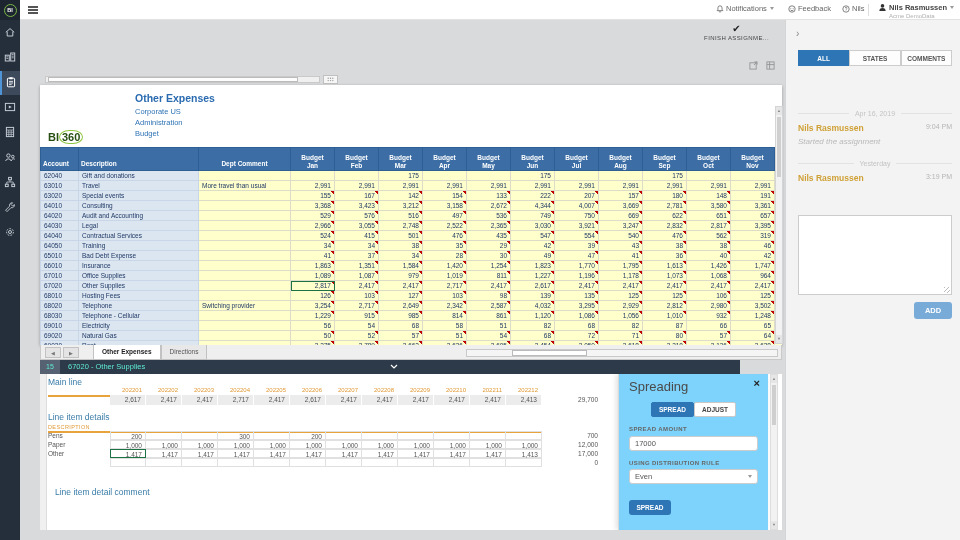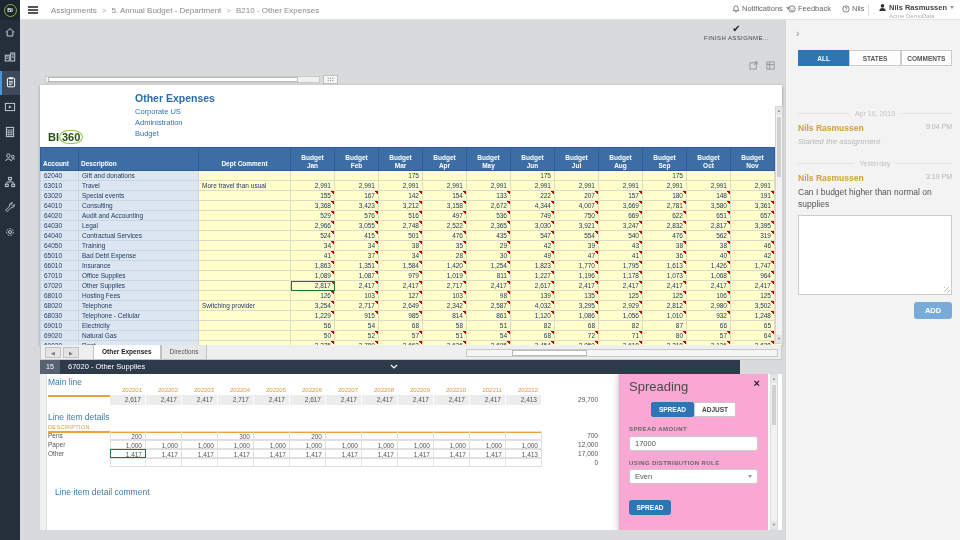--- a/index.html
+++ b/index.html
@@ -69,21 +69,21 @@
   
   .tabbar{position:absolute;left:20px;top:325px;width:742px;height:15px;background:#efefef;border:1px solid #c9c9c9;border-top:none}
   .navbox{position:absolute;top:2px;width:16px;height:11px;background:#e4e4e4;border:1px solid #c2c2c2;color:#777;font-size:5px;text-align:center;line-height:10px;cursor:pointer}
   .stabs{position:absolute;left:52px;top:0;height:15px;display:flex}
   .stab{height:15px;padding:0 8px;font-size:6.5px;line-height:14px;color:#555;background:#e8e8e8;border:1px solid #c2c2c2;border-top:none;cursor:pointer}
   .stab.on{background:#fff;font-weight:bold;color:#222}
   .hscroll-bot{position:absolute;left:425px;top:4px;width:312px;height:8px;background:#f5f5f5;border:1px solid #c9c9c9}
   .hscroll-bot .thumb{position:absolute;left:45px;top:0;bottom:0;width:75px;background:#fff;border:1px solid #bbb}
 
   
-  .rowbar{position:absolute;left:20px;top:340px;width:700px;height:14px;background:#2c3a49;color:#ffffff}
+  .rowbar{position:absolute;left:20px;top:340px;width:700px;height:14px;background:#2c3a49;color:#5eead4}
   .rownum{position:absolute;left:0;top:0;width:20px;height:14px;background:#566171;font-size:7px;text-align:center;line-height:14px}
   .rowtitle{position:absolute;left:28px;top:0;font-size:7.5px;line-height:14px}
   .rowchev{position:absolute;left:50%;top:4px;cursor:pointer}
 
   
   .detail{position:absolute;left:20px;top:354px;width:742px;height:156px;background:#fff;overflow:hidden}
   .gutter{position:absolute;left:0;top:0;width:7px;height:100%;background:#f0f0f0;border-right:1px solid #ddd}
   .sec-label{position:absolute;font-size:8.5px;color:#3a7ca8}
   .blgrid{display:grid;grid-template-columns:62px repeat(12,36px) 58px;position:absolute;left:8px}
   .mlh{font-size:6px;color:#e09a36;text-align:right;padding-right:4px;border-bottom:2px solid #e8a33d;line-height:9px}
@@ -92,21 +92,21 @@
   .mlt{font-size:6.5px;color:#555;text-align:right;padding-right:2px;line-height:10px}
   .deschdr{font-size:5.5px;color:#e09a36;letter-spacing:.4px;border-bottom:2px solid #e8a33d;line-height:8px}
   .liLabel{font-size:6.5px;color:#555;line-height:9px;padding-right:2px}
   .liCell{font-size:6.5px;color:#555;text-align:right;padding-right:3px;line-height:9px;border:1px solid #e0e0e0;border-left:none;height:9px}
   .liCell.fb{border-left:1px solid #e0e0e0}
   .liTot{font-size:6.5px;color:#555;text-align:right;padding-right:2px;line-height:9px}
   .lisel{outline:1.6px solid #1e7145;outline-offset:-1.2px}
   .cmt-input{position:absolute;left:15px;top:128px;width:300px;height:15px;border:1px solid #ccc;border-radius:8px;font-size:7px;color:#999;padding:0 6px;font-family:"Liberation Sans",sans-serif}
 
   
-  .spread{position:absolute;left:578px;top:0;width:150px;height:156px;background:#f9a8d4;border-left:1px solid #d8d8d8;box-shadow:-2px 0 5px rgba(0,0,0,.12)}
+  .spread{position:absolute;left:578px;top:0;width:150px;height:156px;background:#7dd3fc;border-left:1px solid #d8d8d8;box-shadow:-2px 0 5px rgba(0,0,0,.12)}
   .sp-title{position:absolute;left:10px;top:5px;font-size:13px;color:#4a4a4a}
   .sp-close{position:absolute;right:8px;top:3px;font-size:11px;font-weight:bold;color:#222;cursor:pointer}
   .sp-tabs{position:absolute;left:0;right:0;top:28px;display:flex;justify-content:center}
   .sp-tab{font-size:6.5px;font-weight:bold;padding:3px 7px;border:1px solid #c9c9c9;background:#fff;color:#444;cursor:pointer;border-radius:2px}
   .sp-tab.on{background:#2e75b6;border-color:#2e75b6;color:#fff}
   .sp-label{position:absolute;left:10px;font-size:6px;font-weight:bold;letter-spacing:.4px;color:#666}
   .sp-input{position:absolute;left:10px;right:10px;height:15px;border:1px solid #ccc;border-radius:3px;font-size:7.5px;color:#555;padding:0 5px;font-family:"Liberation Sans",sans-serif}
   .sp-select{position:absolute;left:10px;right:10px;height:15px;border:1px solid #ccc;border-radius:3px;font-size:7.5px;color:#555;line-height:14px;padding:0 5px;background:#fff;cursor:pointer}
   .sp-select .caret{float:right;margin-top:5px}
   .sp-btn{position:absolute;left:10px;top:126px;width:42px;height:15px;background:#2e75b6;border-radius:3px;color:#fff;font-size:6.5px;font-weight:bold;text-align:center;line-height:15px;cursor:pointer}
@@ -210,22 +210,21 @@
         </div>
       </div>
   </aside>
 
   <header class="topbar">
     <div class="burger">
         <i></i>
         <i></i>
         <i></i>
       </div>
-    <nav class="crumbs" id="crumbs"><span class="crumb">Assignments</span><span class="sep">&gt;</span><span class="crumb">5. Annual Budget - Department</span><span class="sep">&gt;</span><span class="crumb">B210 - Other Expenses</span></nav>
-    <div class="tb-item" style="left:712px">
+    <div class="tb-item" style="left:696px">
       <svg viewBox="0 0 10 10" width="8" height="8">
           <path d="M5 1a2.6 2.6 0 0 1 2.6 2.6v2L8.6 7H1.4l1-1.4v-2A2.6 2.6 0 0 1 5 1zM4 8a1 1 0 0 0 2 0" fill="none" stroke="#555" stroke-width=".9"></path>
         </svg><span>Notifications</span><span class="caret"></span>
     </div>
     <div class="tb-item" style="left:768px">
       <svg viewBox="0 0 10 10" width="8" height="8">
           <circle cx="5" cy="5" r="4" fill="none" stroke="#555" stroke-width=".9"></circle>
           <circle cx="3.6" cy="4" r=".6" fill="#555"></circle>
           <circle cx="6.4" cy="4" r=".6" fill="#555"></circle>
           <path d="M3.2 6.2a2.4 2.4 0 0 0 3.6 0" fill="none" stroke="#555" stroke-width=".9"></path>
@@ -851,20 +850,19 @@
           <div class="fbody it">Started the assignment</div>
         </div>
         <div class="fdate">
           <span>Yesterday</span>
         </div>
         <div class="fentry">
           <div class="fhead">
             <span class="fname">Nils Rasmussen</span>
             <span class="ftime">3:19 PM</span>
           </div>
-          <div class="fbody">Can I budget higher than normal on supplies</div>
         </div>
       </div>
     <textarea class="cmt-area" style=""></textarea>
     <div class="resize-grip"></div>
     <div class="add-btn">ADD</div>
   </aside>
 </div>
 
 </body></html>

